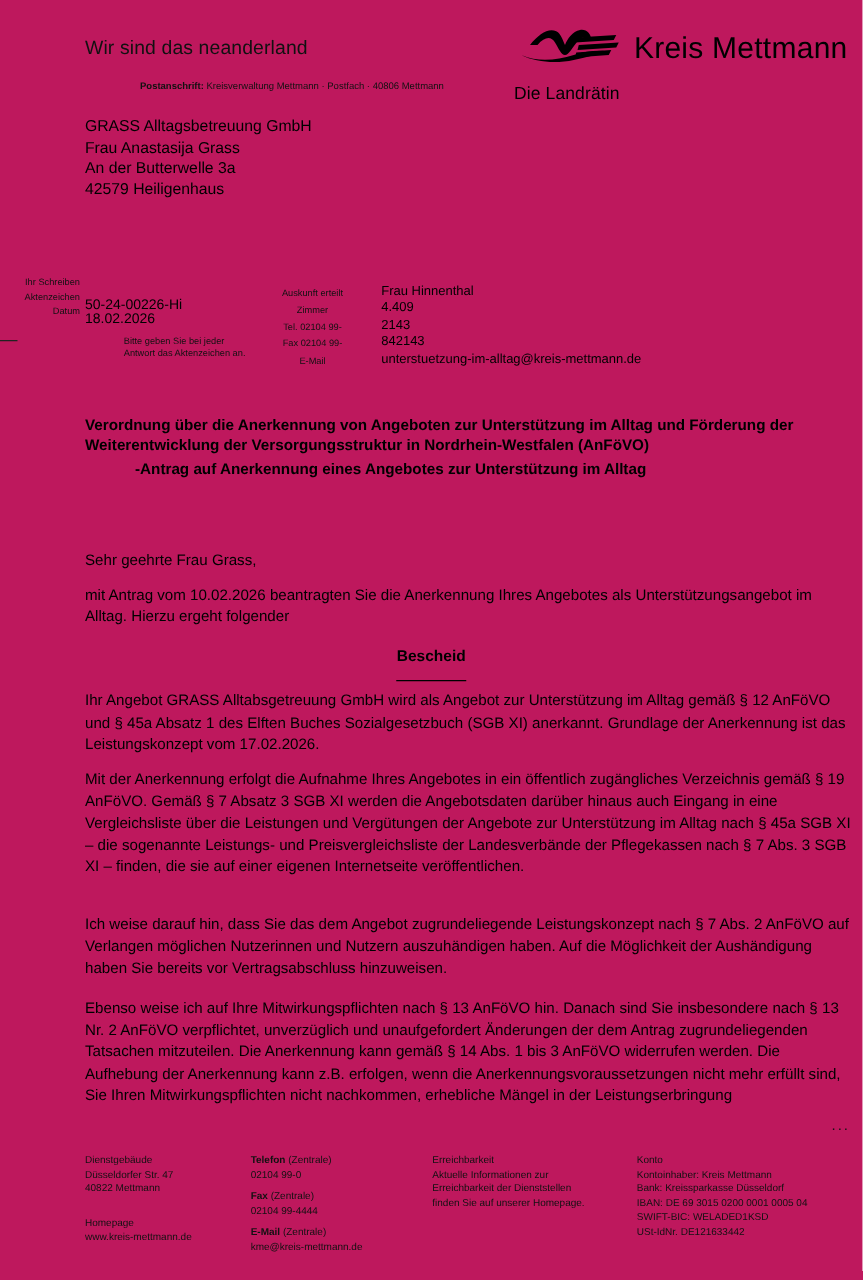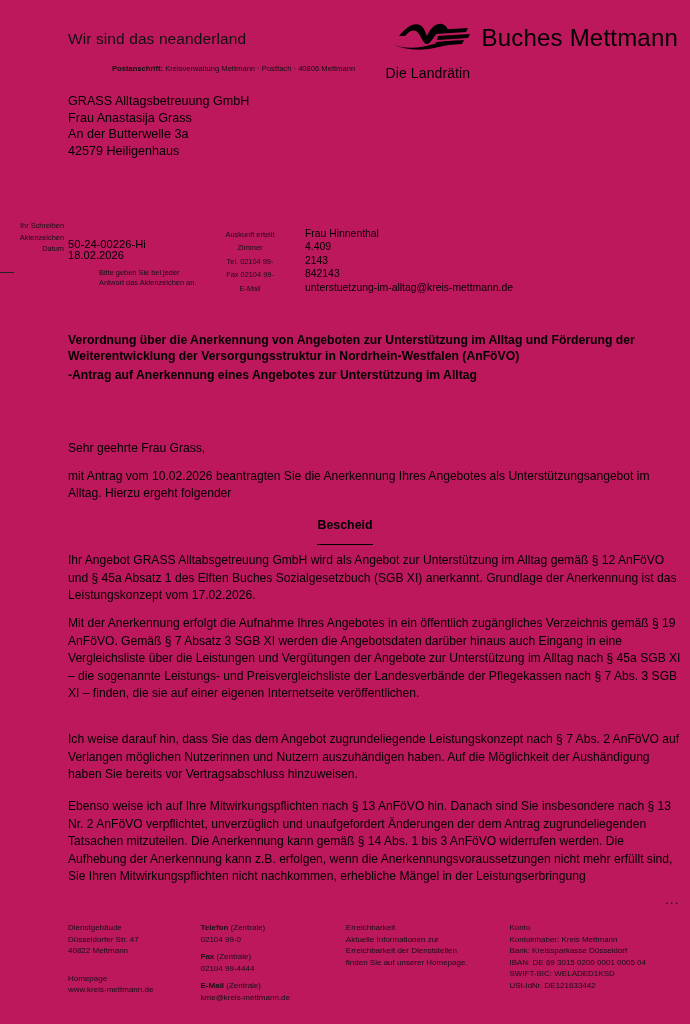--- a/index.html
+++ b/index.html
@@ -140,21 +140,21 @@
   
   .subject {
     position: absolute;
     left: 68px;
     top: 332px;
     width: 614px;
     font-size: 12.2px;
     line-height: 16.4px;
     font-weight: bold;
   }
-  .subject .sub2 { margin-top: 2px; }
+  .subject .sub2 { margin-top: 2px; margin-left: 40px; }
 
   .salutation {
     position: absolute;
     left: 68px;
     top: 441px;
     font-size: 12.1px;
   }
 
   .intro {
     position: absolute;
@@ -240,21 +240,21 @@
     <div class="logo-row">
       <span class="logo-mark">
         <svg width="88" height="40" viewBox="0 0 88 40" xmlns="http://www.w3.org/2000/svg">
           <path d="M6 28 C20 34 34 32 48 28 C58 25 66 24 74 25 C66 28 58 30 48 32 C34 35 18 34 6 28 Z" fill="#000"></path>
           <path d="M13 20 C20 11 28 6 34 9 C38 11 39 16 41 20 C43 15 47 9 53 8 C58 7 62 11 62 16 C58 13 54 13 51 17 C47 22 44 28 41 28 C38 28 36 23 33 18 C30 13 25 13 19 20 Z" fill="#000"></path>
           <path d="M50 14 L82 12 L80 16 L49 18 Z" fill="#000"></path>
           <path d="M52 20 L84 18 L82 22 L51 24 Z" fill="#000"></path>
           <path d="M50 26 L78 24 L76 28 L49 30 Z" fill="#000"></path>
         </svg>
       </span>
-      <span class="logo-name">Buches Mettmann</span>
+      <span class="logo-name">Kreis Mettmann</span>
     </div>
     <div class="logo-sub">Die Landrätin</div>
   </div>
 
   <div class="recipient">
     <div>GRASS Alltagsbetreuung GmbH</div>
     <div>Frau Anastasija Grass</div>
     <div>An der Butterwelle 3a</div>
     <div>42579 Heiligenhaus</div>
   </div>

